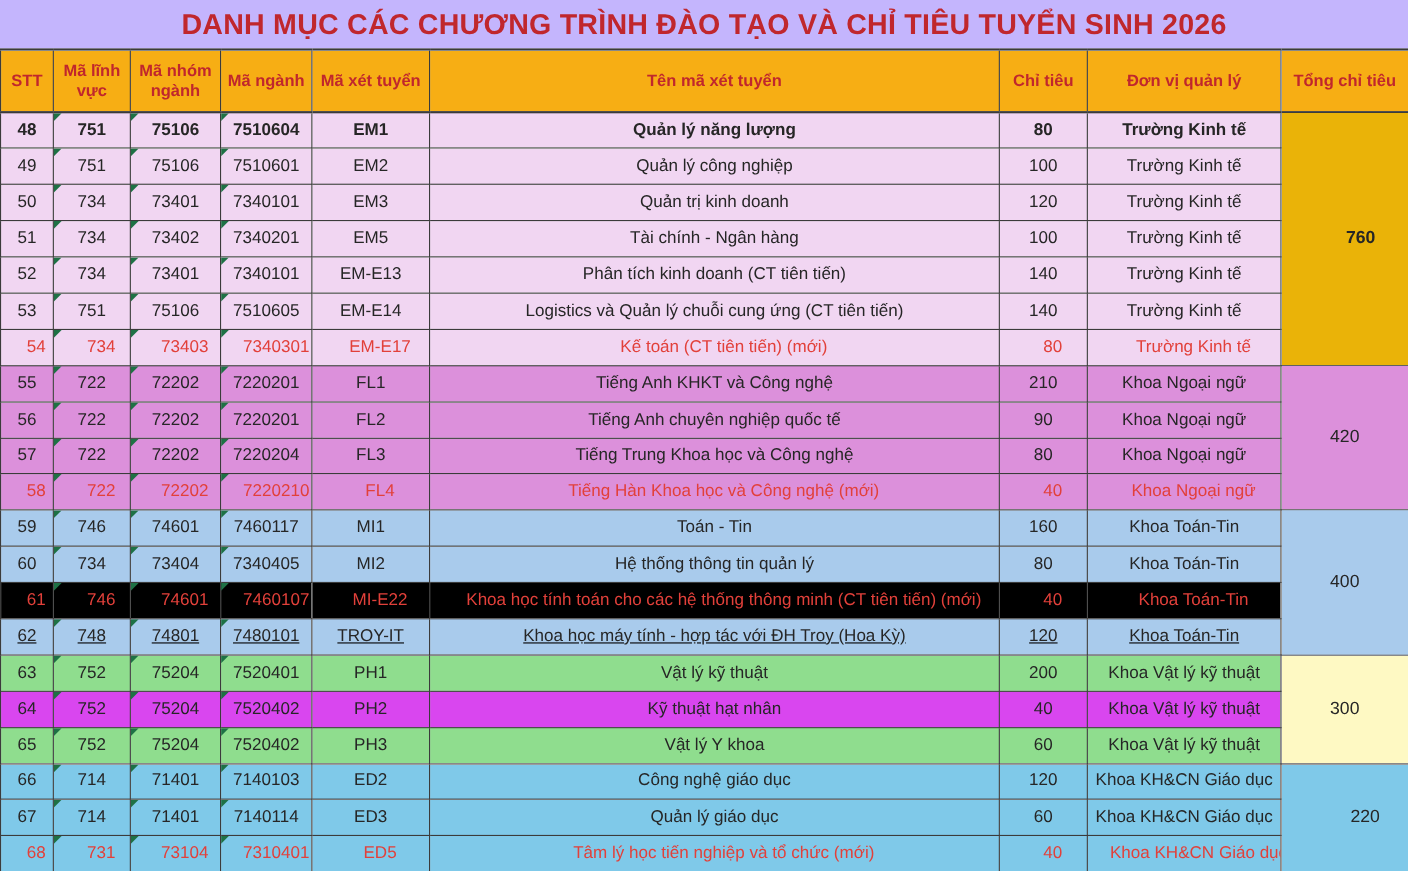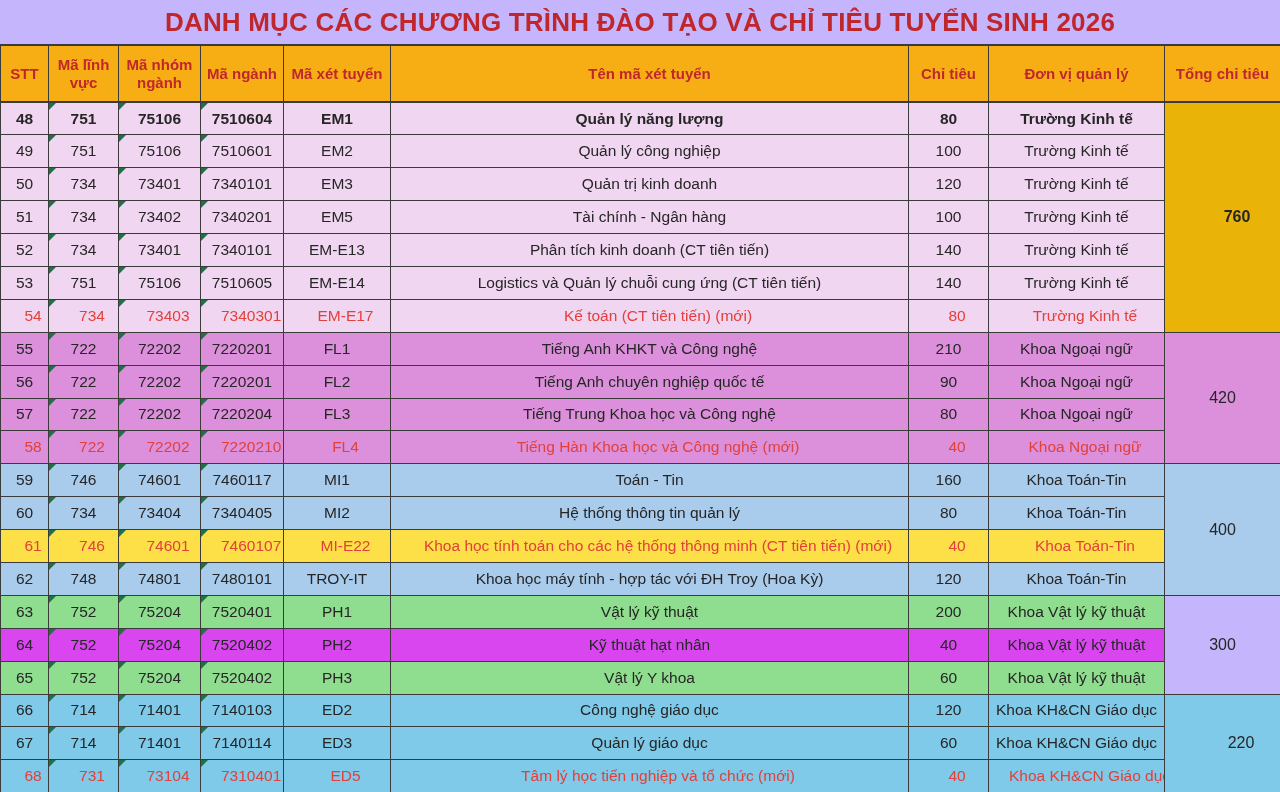--- a/index.html
+++ b/index.html
@@ -200,50 +200,50 @@
       <tr style="background: rgb(169, 203, 236);">
         <td>60</td>
         <td class="tri"><i></i>734</td>
         <td class="tri"><i></i>73404</td>
         <td class="tri"><i></i>7340405</td>
         <td>MI2</td>
         <td>Hệ thống thông tin quản lý</td>
         <td>80</td>
         <td>Khoa Toán-Tin</td>
       </tr>
-      <tr class="new" style="background: #fde047;">
+      <tr class="new" style="background: #000000;">
         <td>61</td>
         <td class="tri"><i></i>746</td>
         <td class="tri"><i></i>74601</td>
         <td class="tri"><i></i>7460107</td>
         <td>MI-E22</td>
         <td>Khoa học tính toán cho các hệ thống thông minh (CT tiên tiến) (mới)</td>
         <td>40</td>
         <td>Khoa Toán-Tin</td>
       </tr>
-      <tr style="background: rgb(169, 203, 236);">
+      <tr style="background: rgb(169, 203, 236); text-decoration: underline;">
         <td>62</td>
         <td class="tri"><i></i>748</td>
         <td class="tri"><i></i>74801</td>
         <td class="tri"><i></i>7480101</td>
         <td>TROY-IT</td>
         <td>Khoa học máy tính - hợp tác với ĐH Troy (Hoa Kỳ)</td>
         <td>120</td>
         <td>Khoa Toán-Tin</td>
       </tr>
       <tr style="background: rgb(143, 221, 142);">
         <td>63</td>
         <td class="tri"><i></i>752</td>
         <td class="tri"><i></i>75204</td>
         <td class="tri"><i></i>7520401</td>
         <td>PH1</td>
         <td>Vật lý kỹ thuật</td>
         <td>200</td>
         <td>Khoa Vật lý kỹ thuật</td>
-        <td rowspan="3" class="tot" style="background: #c4b5fd;">300</td>
+        <td rowspan="3" class="tot" style="background: #fef9c3;">300</td>
       </tr>
       <tr style="background: #d946ef;">
         <td>64</td>
         <td class="tri"><i></i>752</td>
         <td class="tri"><i></i>75204</td>
         <td class="tri"><i></i>7520402</td>
         <td>PH2</td>
         <td>Kỹ thuật hạt nhân</td>
         <td>40</td>
         <td>Khoa Vật lý kỹ thuật</td>

